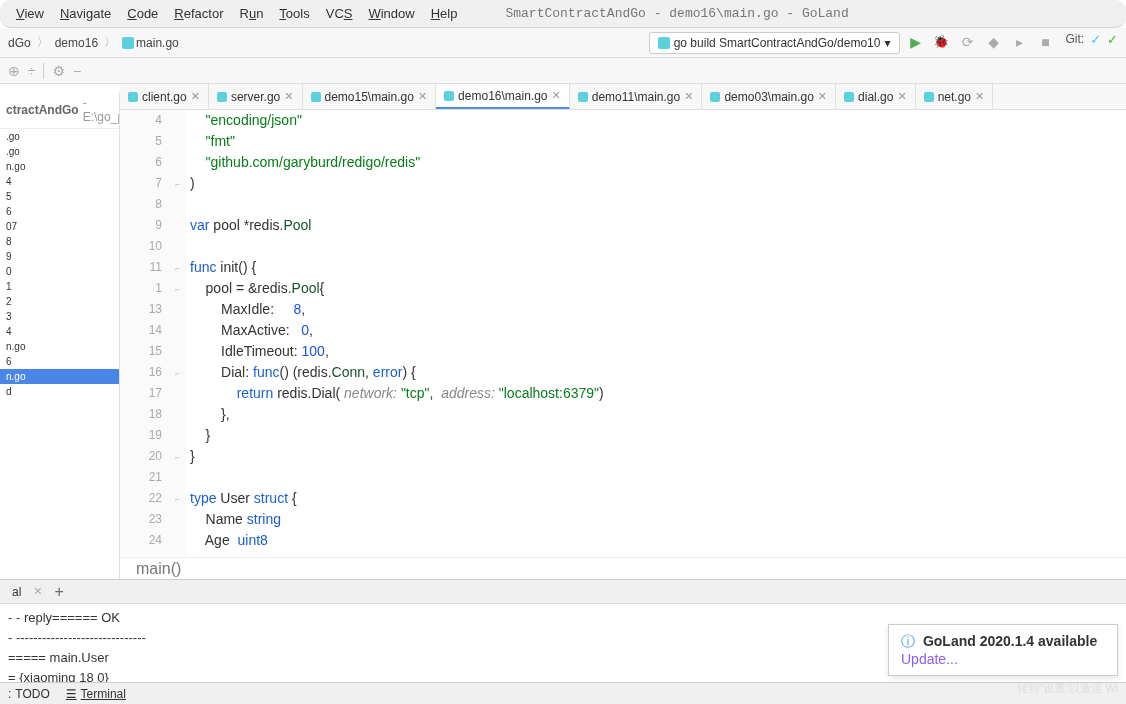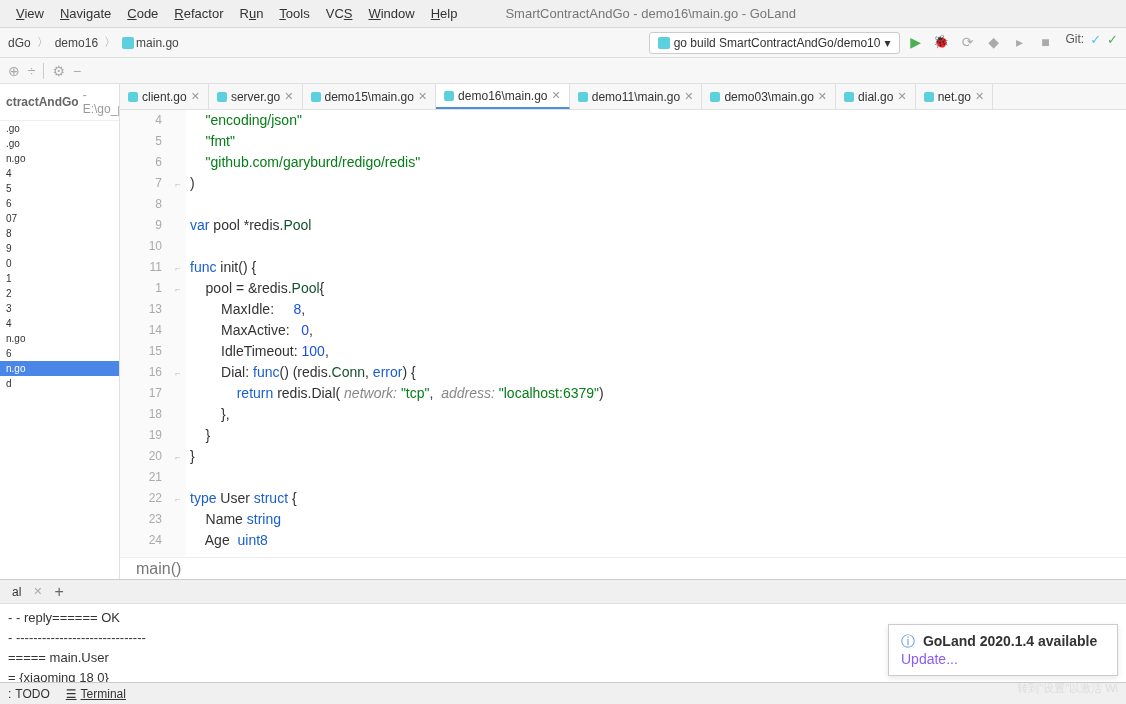--- a/index.html
+++ b/index.html
@@ -1,21 +1,21 @@
 <!DOCTYPE html>
 <html><head>
   <meta charset="utf-8">
   <style>
     * { margin: 0; padding: 0; box-sizing: border-box; font-family: "Segoe UI", Arial, sans-serif; }
     body { background: #fff; font-size: 13px; color: #333; width: 1126px; height: 704px; overflow: hidden; position: relative; }
     
-    .menubar { display: flex; align-items: center; height: 28px; background: #f0f0f0; padding: 0 8px; border-bottom: 1px solid #d8d8d8; }
+    .menubar { display: flex; align-items: center; height: 28px; background: #f0f0f0; padding: 0 8px; border-bottom: 1px solid #d8d8d8; border-radius: 11px; }
     .menubar-item { padding: 0 8px; cursor: pointer; font-size: 13px; }
     .menubar-item .u { text-decoration: underline; }
-    .title { margin-left: 40px; color: #777; }
+    .title { margin-left: 40px; color: #777; font-family: Liberation Mono, monospace; }
     
     .navbar { display: flex; align-items: center; height: 30px; background: #f7f7f7; border-bottom: 1px solid #e0e0e0; padding: 0 8px; }
     .breadcrumb { display: flex; align-items: center; gap: 6px; font-size: 12px; }
     .breadcrumb-item { color: #444; }
     .breadcrumb-sep { color: #999; }
     .go-icon { display: inline-block; width: 12px; height: 12px; background: #5dd0dd; border-radius: 2px; margin-right: 2px; vertical-align: -2px; }
     .navbar-right { margin-left: auto; display: flex; gap: 6px; }
     .run-config { border: 1px solid #ccc; background: #fff; padding: 3px 8px; border-radius: 3px; font-size: 12px; display: flex; align-items: center; gap: 4px; }
     .run-config .go-icon-sm { width: 12px; height: 12px; background: #5dd0dd; border-radius: 2px; display: inline-block; }
     .btn-icon { width: 20px; height: 20px; display: flex; align-items: center; justify-content: center; cursor: pointer; }
@@ -23,21 +23,21 @@
     .bug { color: #4caf50; font-size: 13px; }
     .tool-icon { color: #aaa; font-size: 14px; }
     .git-label { color: #555; font-size: 12px; margin-left: 4px; }
     .git-check { color: #4fc3f7; }
     .git-check2 { color: #4caf50; }
     
     .toolbar2 { display: flex; align-items: center; height: 26px; background: #f7f7f7; border-bottom: 1px solid #e0e0e0; padding: 0 8px; gap: 8px; }
     .tb2-sep { width: 1px; height: 16px; background: #ccc; }
     
     .main { display: flex; height: 495px; }
-    .sidebar { width: 120px; border-right: 1px solid #e0e0e0; background: #fff; overflow: hidden; }
+    .sidebar { width: 120px; border-right: 1px solid #e0e0e0; background: #fff; overflow: hidden; margin-top: 8px; }
     .sidebar-header { padding: 4px 6px; font-size: 12px; color: #666; display: flex; align-items: center; gap: 4px; border-bottom: 1px solid #eee; }
     .sidebar-tree { font-size: 10px; }
     .tree-item { padding: 2px 6px; white-space: nowrap; overflow: hidden; }
     .tree-item.sel { background: #4a86e8; color: #fff; }
     
     .editor-area { flex: 1; display: flex; flex-direction: column; }
     .tabs { display: flex; background: #f7f7f7; border-bottom: 1px solid #e0e0e0; height: 26px; overflow: hidden; }
     .tab { display: flex; align-items: center; padding: 0 8px; border-right: 1px solid #e0e0e0; font-size: 12px; gap: 4px; cursor: pointer; }
     .tab.active { background: #fff; border-bottom: 2px solid #4a90d9; }
     .tab .go-icon-sm { width: 10px; height: 10px; background: #5dd0dd; border-radius: 2px; display: inline-block; }

